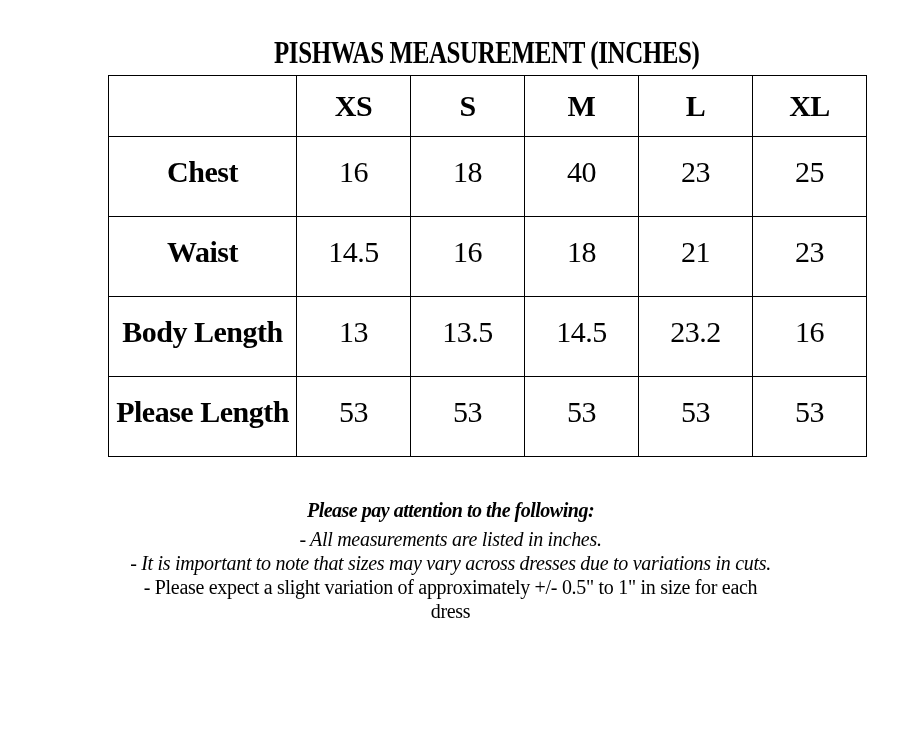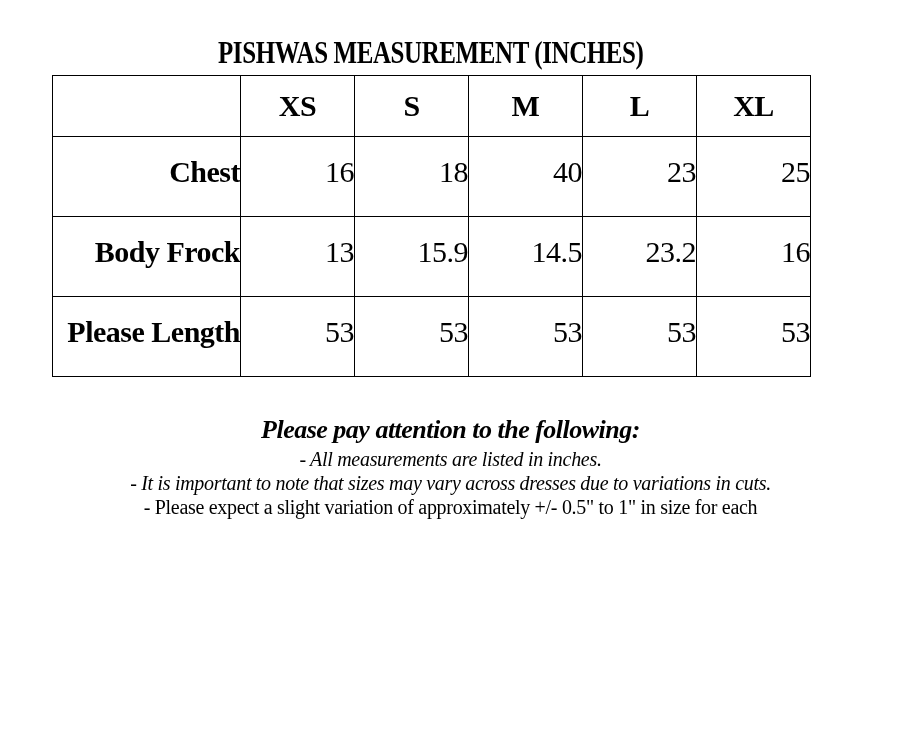--- a/index.html
+++ b/index.html
@@ -11,21 +11,21 @@
     position: relative;
     width: 901px;
     height: 739px;
     background: #ffffff;
     color: #000000;
     font-family: "Liberation Serif", "DejaVu Serif", serif;
     overflow: hidden;
   }
   .content {
     width: 758px;
-    margin-left: 52px;
+    margin-left: 108px;
   }
   .title-wrap {
     margin: 0;
     padding-top: 33px;
     text-align: center;
     height: 38px;
     line-height: 38px;
   }
   .title-text {
     display: inline-block;
@@ -54,35 +54,34 @@
     overflow: hidden;
   }
   tr.header-row th {
     height: 60px;
     font-weight: bold;
   }
   tr.data-row th,
   tr.data-row td {
     height: 69px;
     padding-bottom: 10px;
-    text-align: right;
   }
   tr.data-row th {
     font-weight: bold;
   }
   tr.data-row td {
     font-weight: normal;
   }
   .notes {
     margin-top: 36px;
     text-align: center;
     width: 901px;
   }
   .notes-heading {
-    font-size: 26px;
+    font-size: 20px;
     font-weight: bold;
     font-style: italic;
     letter-spacing: -0.5px;
     line-height: 34px;
   }
   .note-line {
     font-size: 20px;
     line-height: 24px;
     letter-spacing: -0.3px;
   }
@@ -127,23 +126,31 @@
       <tbody>
         <tr class="data-row">
           <th>Chest</th>
           <td>16</td>
           <td>18</td>
           <td>40</td>
           <td>23</td>
           <td>25</td>
         </tr>
         <tr class="data-row">
-          <th>Body Frock</th>
+          <th>Waist</th>
+          <td>14.5</td>
+          <td>16</td>
+          <td>18</td>
+          <td>21</td>
+          <td>23</td>
+        </tr>
+        <tr class="data-row">
+          <th>Body Length</th>
           <td>13</td>
-          <td>15.9</td>
+          <td>13.5</td>
           <td>14.5</td>
           <td>23.2</td>
           <td>16</td>
         </tr>
         <tr class="data-row">
           <th>Please Length</th>
           <td>53</td>
           <td>53</td>
           <td>53</td>
           <td>53</td>
@@ -152,15 +159,16 @@
       </tbody>
     </table>
 
   </div>
 
   <div class="notes">
     <div class="notes-heading">Please pay attention to the following:</div>
     <div class="note-line italic">- All measurements are listed in inches.</div>
     <div class="note-line italic">- It is important to note that sizes may vary across dresses due to variations in cuts.</div>
     <div class="note-line roman">- Please expect a slight variation of approximately +/- 0.5" to 1" in size for each</div>
+    <div class="note-line roman">dress</div>
   </div>
 
 </div>
 
 </body></html>

